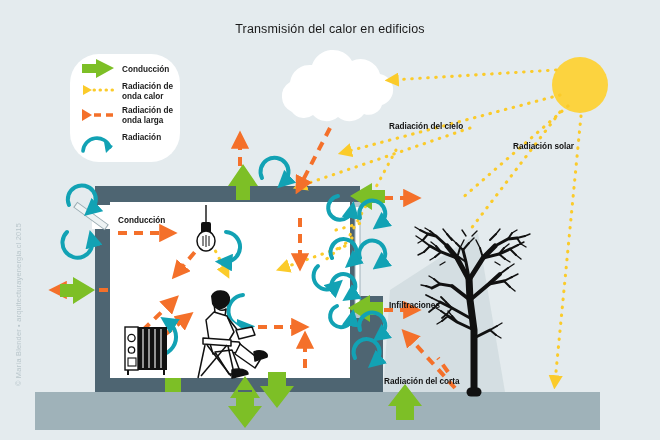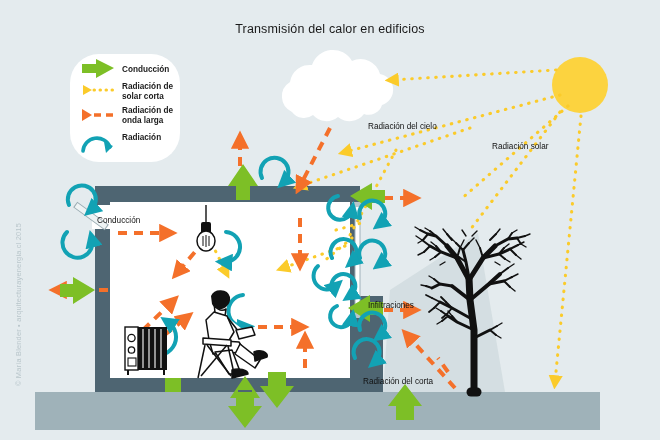--- a/index.html
+++ b/index.html
@@ -23,21 +23,21 @@
     background:#ffffff;
     border-radius:29px;
   }
   .legend .row{position:absolute;left:52px;font-size:8.2px;font-weight:bold;color:#1a1a1a;line-height:9.6px;}
   .lg1{top:11px;}
   .lg2{top:28px;}
   .lg3{top:52px;}
   .lg4{top:79px;}
 
   
-  .lbl{position:absolute;font-size:8.2px;font-weight:normal;color:#111;white-space:nowrap;}
+  .lbl{position:absolute;font-size:8.2px;font-weight:bold;color:#111;white-space:nowrap;margin-left:21px;}
   .lbl-ventilacion{left:97px;top:216px;}
   .lbl-cielo{left:368px;top:122px;}
   .lbl-solar{left:492px;top:142px;}
   .lbl-infiltraciones{left:368px;top:301px;}
   .lbl-suelo{left:363px;top:377px;}
 
   .credit{
     position:absolute;left:-82px;top:300px;width:200px;
     transform:rotate(-90deg);transform-origin:center center;
     font-size:7.4px;color:#b9c6cb;letter-spacing:.2px;white-space:nowrap;
@@ -333,21 +333,21 @@
         <path d="M22,61 L12,55 L12,67 Z" fill="#f4702a"></path>
         <line x1="24" y1="61" x2="46" y2="61" stroke="#f4702a" stroke-width="3.6" stroke-dasharray="7 5"></line>
       </g>
 
       <g>
         <path d="M13,97 A14,14 0 0,1 40,93" stroke="#12a2b4" stroke-width="3.6" fill="none" stroke-linecap="round"></path>
         <path d="M34,88 L43,92 L36,99 Z" fill="#12a2b4"></path>
       </g>
     </svg>
     <div class="row lg1">Conducción</div>
-    <div class="row lg2">Radiación de solar corta</div>
+    <div class="row lg2">Radiación de onda calor</div>
     <div class="row lg3">Radiación de onda larga</div>
     <div class="row lg4">Radiación</div>
   </div>
 
   <div class="lbl lbl-ventilacion">Conducción</div>
   <div class="lbl lbl-cielo">Radiación del cielo</div>
   <div class="lbl lbl-solar">Radiación solar</div>
   <div class="lbl lbl-infiltraciones">Infiltraciones</div>
   <div class="lbl lbl-suelo">Radiación del corta</div>
 

